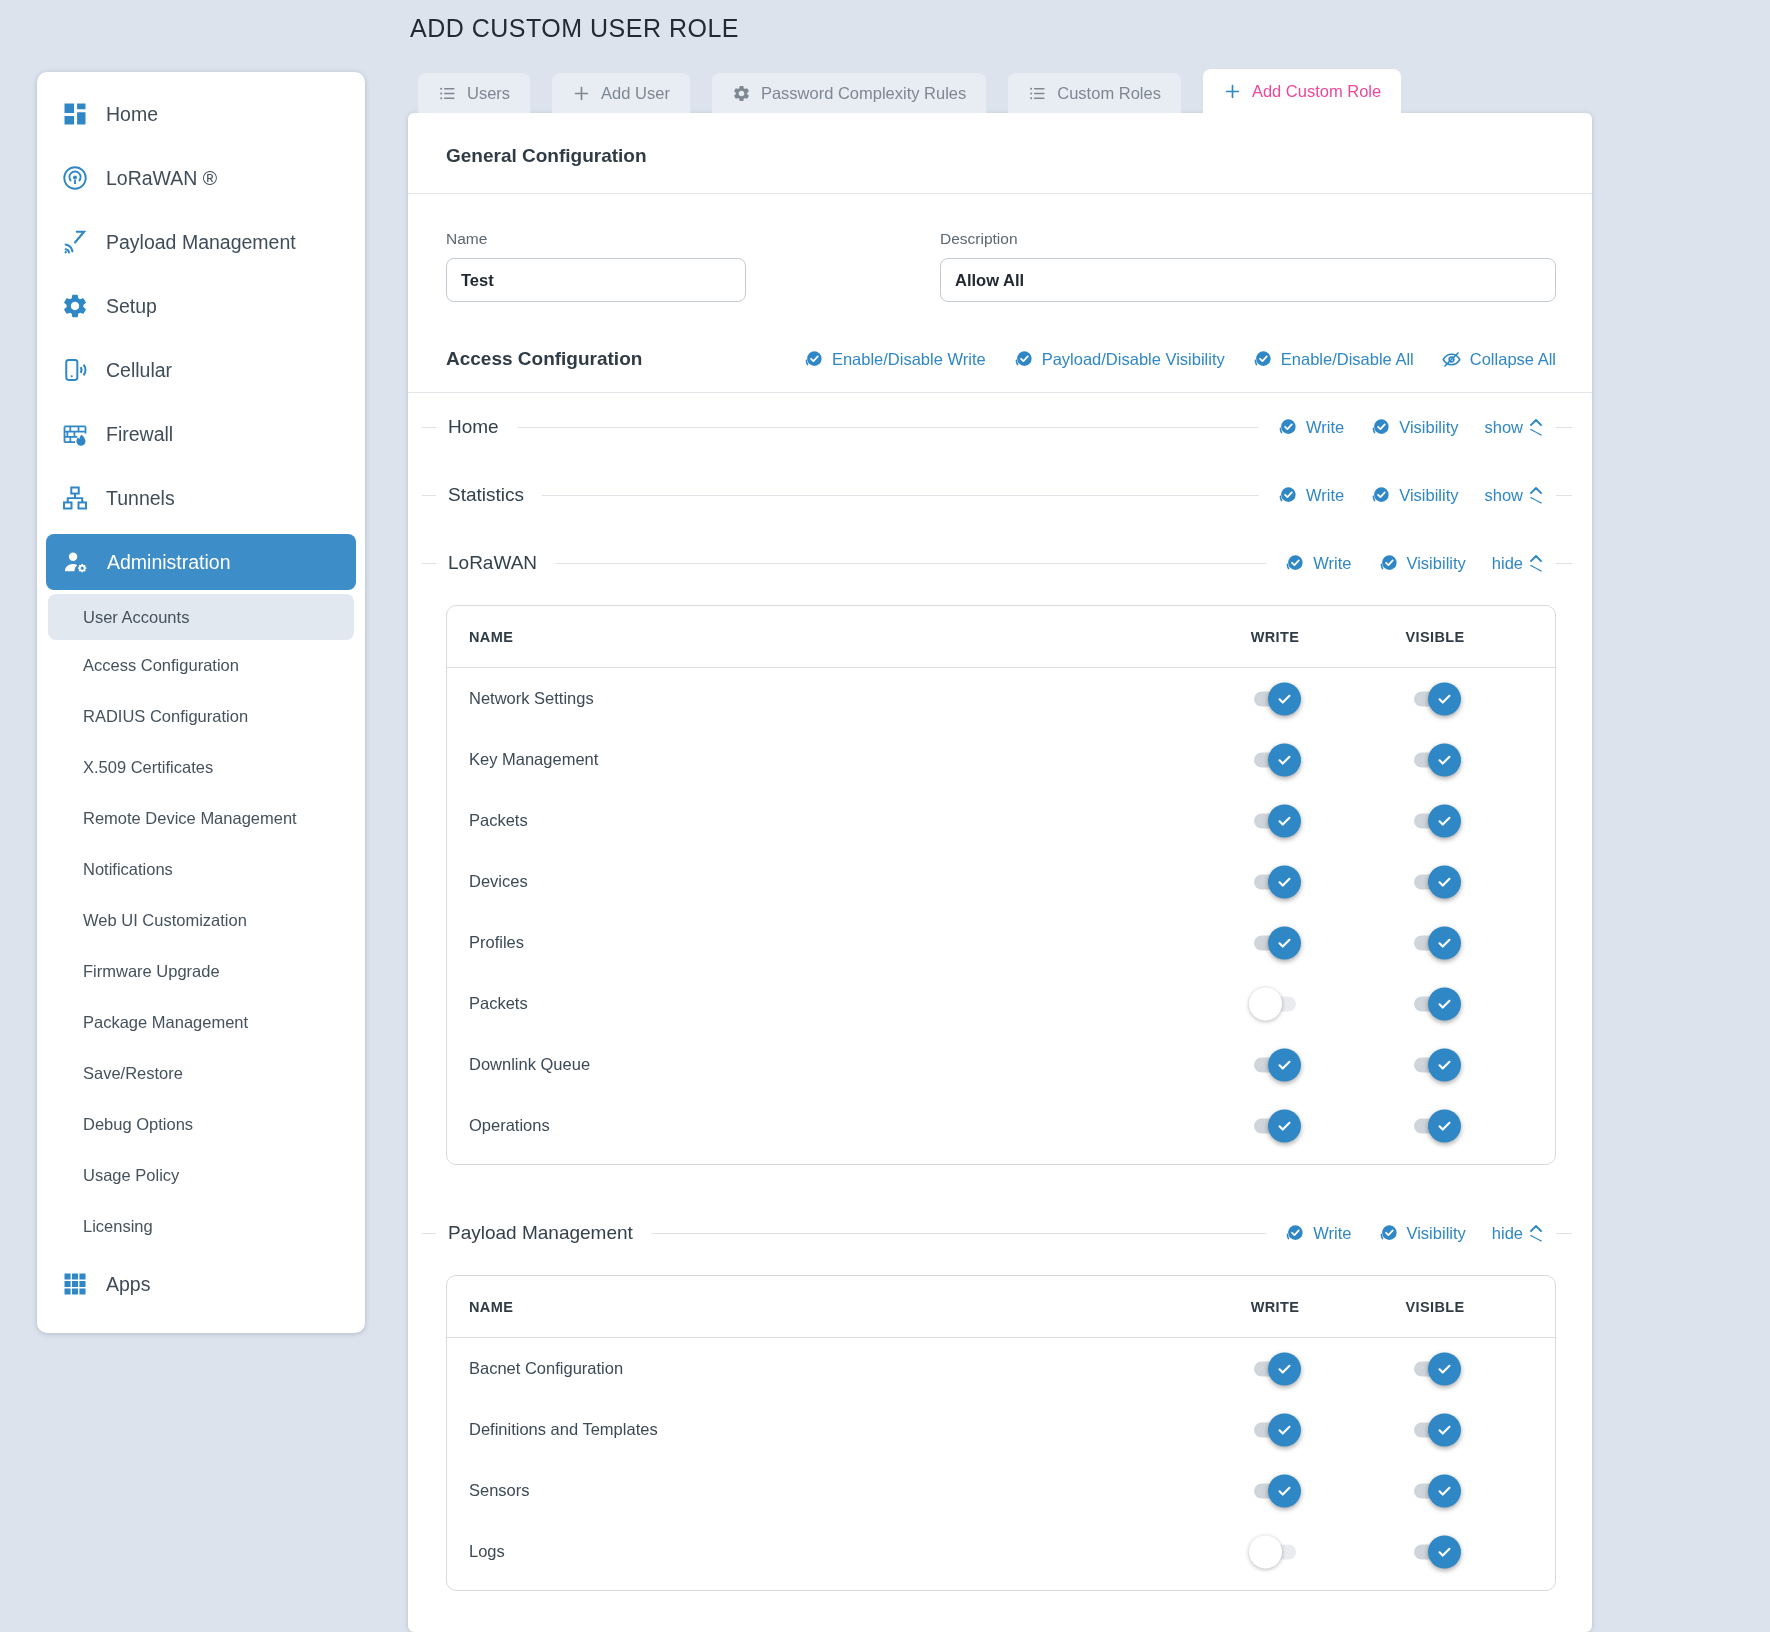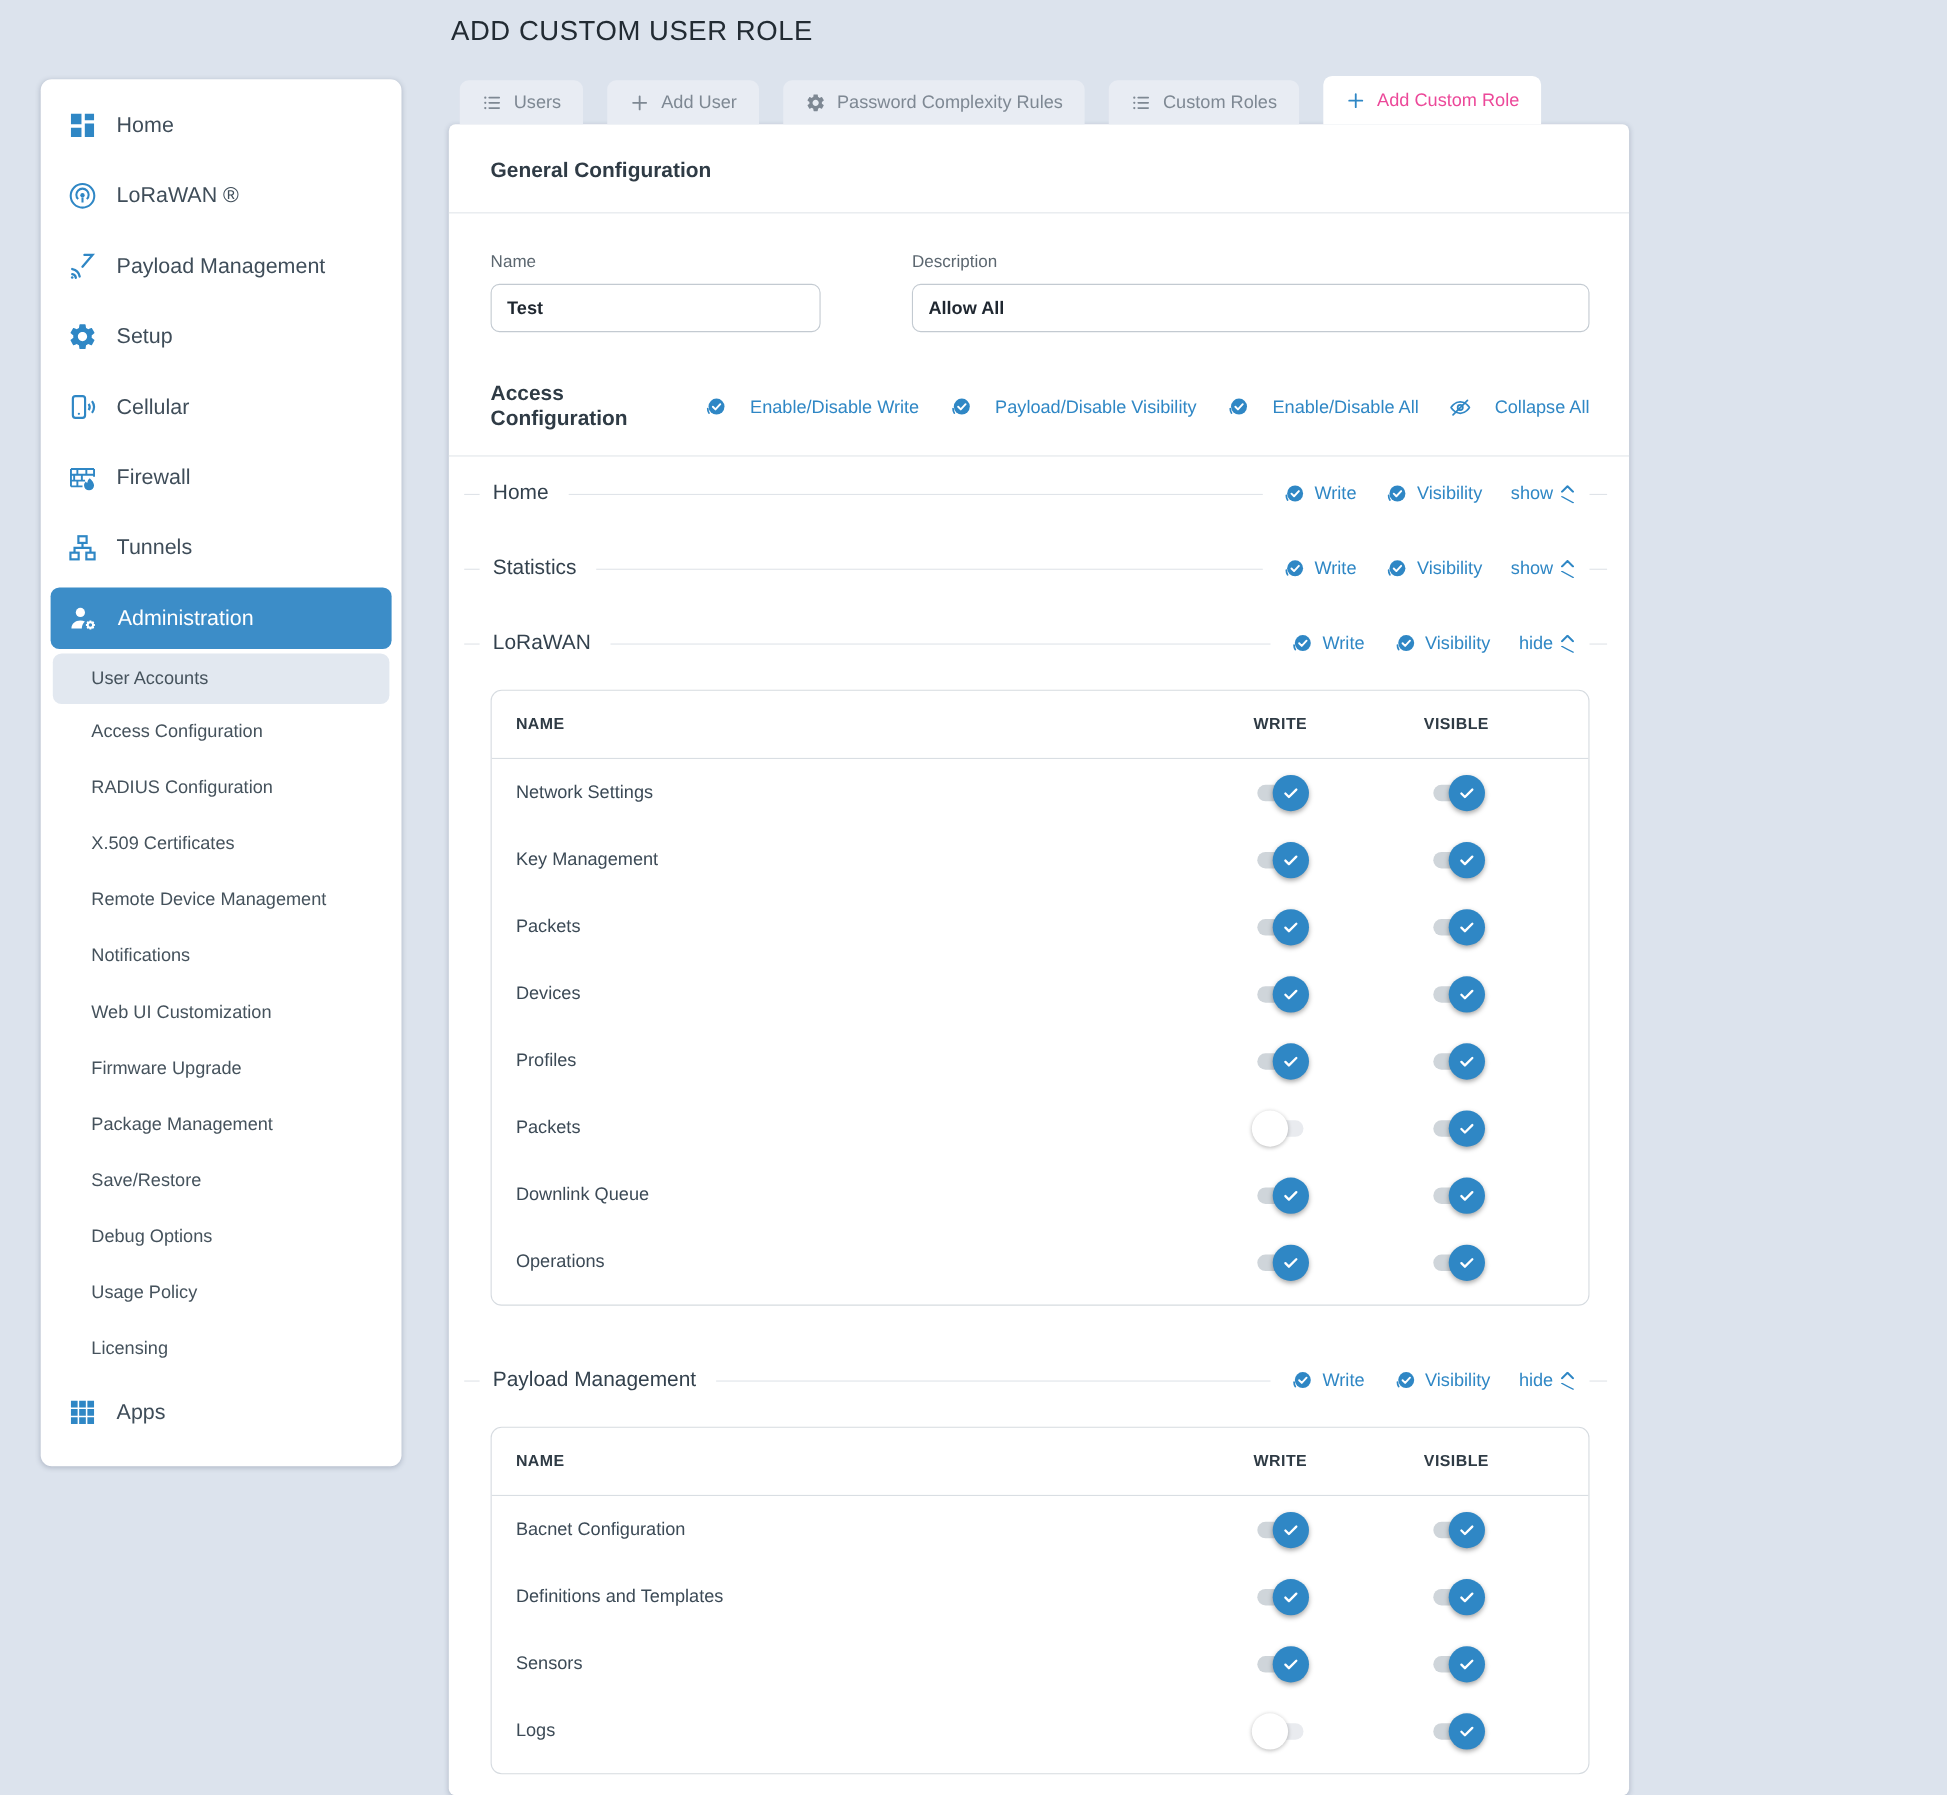--- a/index.html
+++ b/index.html
@@ -57,21 +57,21 @@
     padding:0 20px; background:#e8ecf3; border-radius:8px 8px 0 0;
     color:#7e8893; font-size:16.5px; cursor:pointer; white-space:nowrap;
   }
   .tab .tab-icon { width:19px; height:19px; }
   .tab .tab-icon svg { width:100%; height:100%; }
   .tab.active { height:44px; background:#fff; color:#ec4899; font-weight:500; }
   .tab.active .tab-icon { color:#2f87c5; }
 
   
   .card {
-    position:absolute; left:408px; top:113px; width:1073px; height:1519px;
+    position:absolute; left:408px; top:113px; width:1184px; height:1519px;
     background:#fff; border-radius:6px;
     box-shadow:0 1px 5px rgba(50,65,90,.22);
     padding:0 36px 0 38px;
   }
   h2.sec-heading { font-size:19px; font-weight:600; color:#2f3b45; }
   .full-rule {
     margin-left:-38px; margin-right:-36px;
     padding-left:38px; padding-right:36px;
     border-bottom:1px solid #e2e6ea;
   }
@@ -86,21 +86,21 @@
   }
   .field-name { width:300px; }
   .field-desc { width:616px; margin-left:auto; }
 
   .access-row {
     margin-top:46px; padding-bottom:22px;
     display:flex; align-items:center;
   }
   .access-actions { margin-left:auto; display:flex; gap:27px; }
   .action-link {
-    display:flex; align-items:center; gap:21px;
+    display:flex; align-items:center; gap:8px;
     color:#2f87c5; font-size:16.5px; cursor:pointer; white-space:nowrap;
   }
   .action-link .a-icon { width:21px; height:21px; color:#2f87c5; }
   .action-link .a-icon svg { width:100%; height:100%; }
 
   
   .section-header { display:flex; align-items:center; height:68px; }
   .section-title { font-size:19px; font-weight:500; color:#33414d; white-space:nowrap; }
   .section-header::before {
     content:""; width:14px; height:1px; background:#dfe3e8; margin-right:12px; margin-left:-24px;

